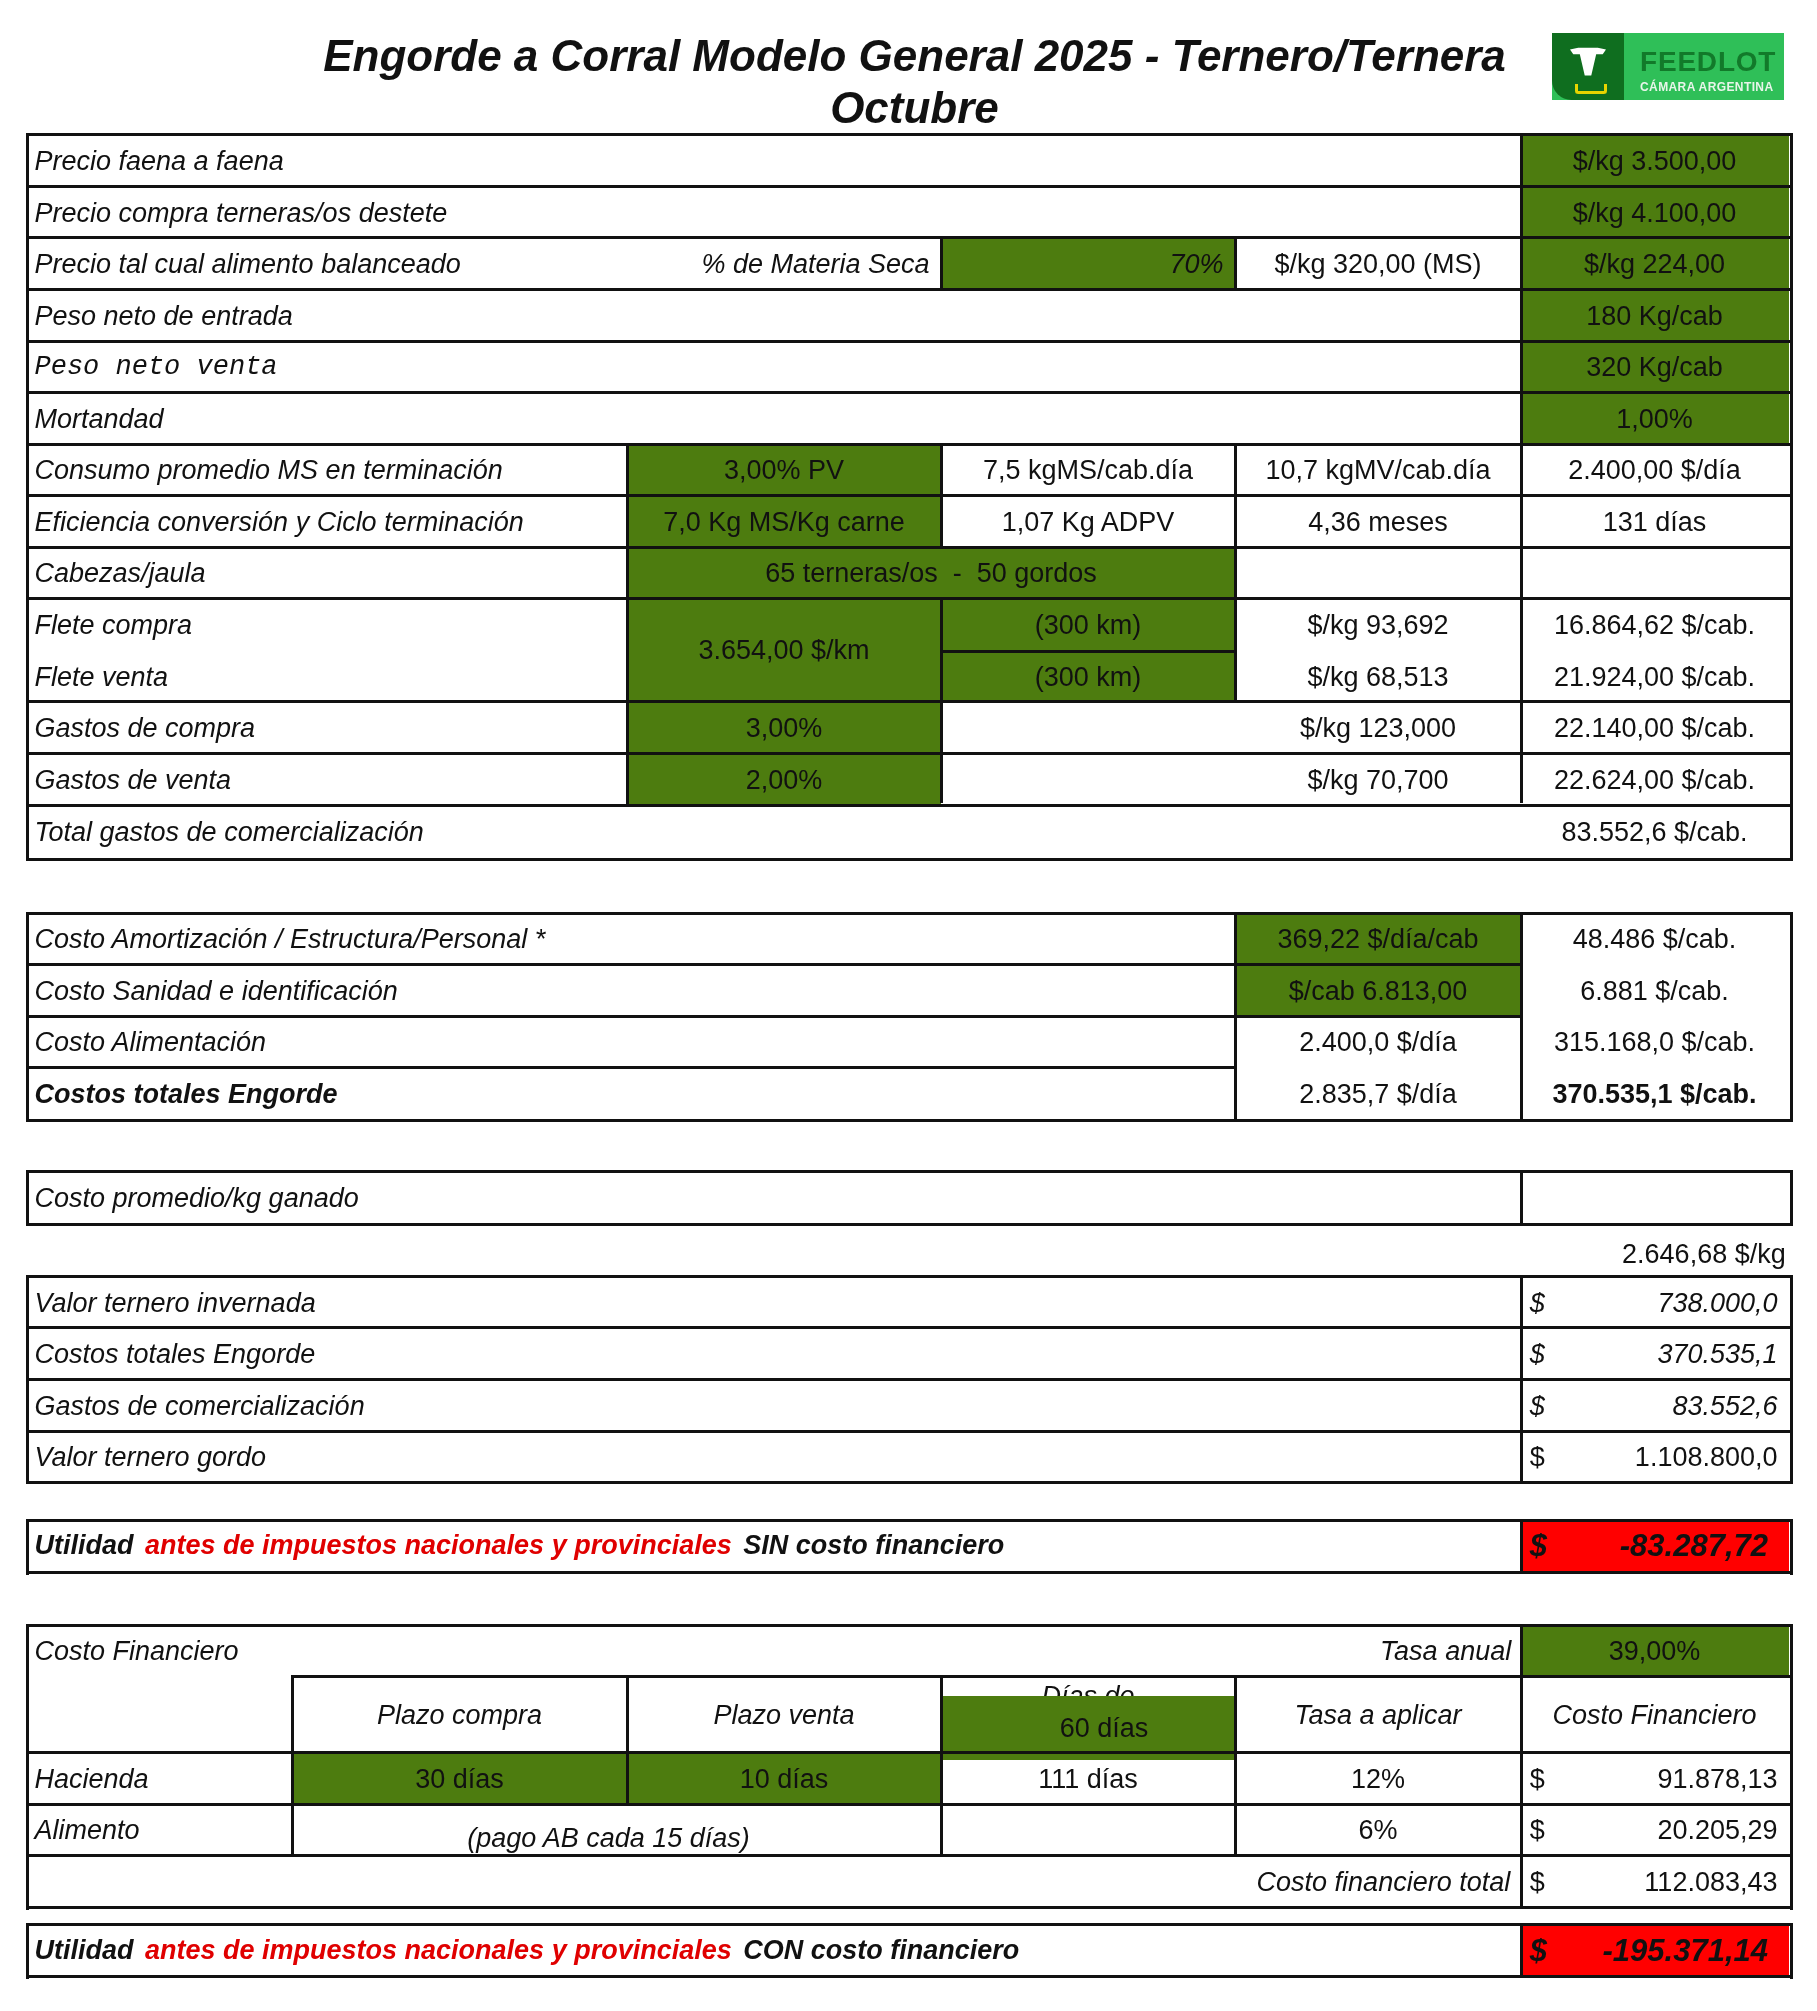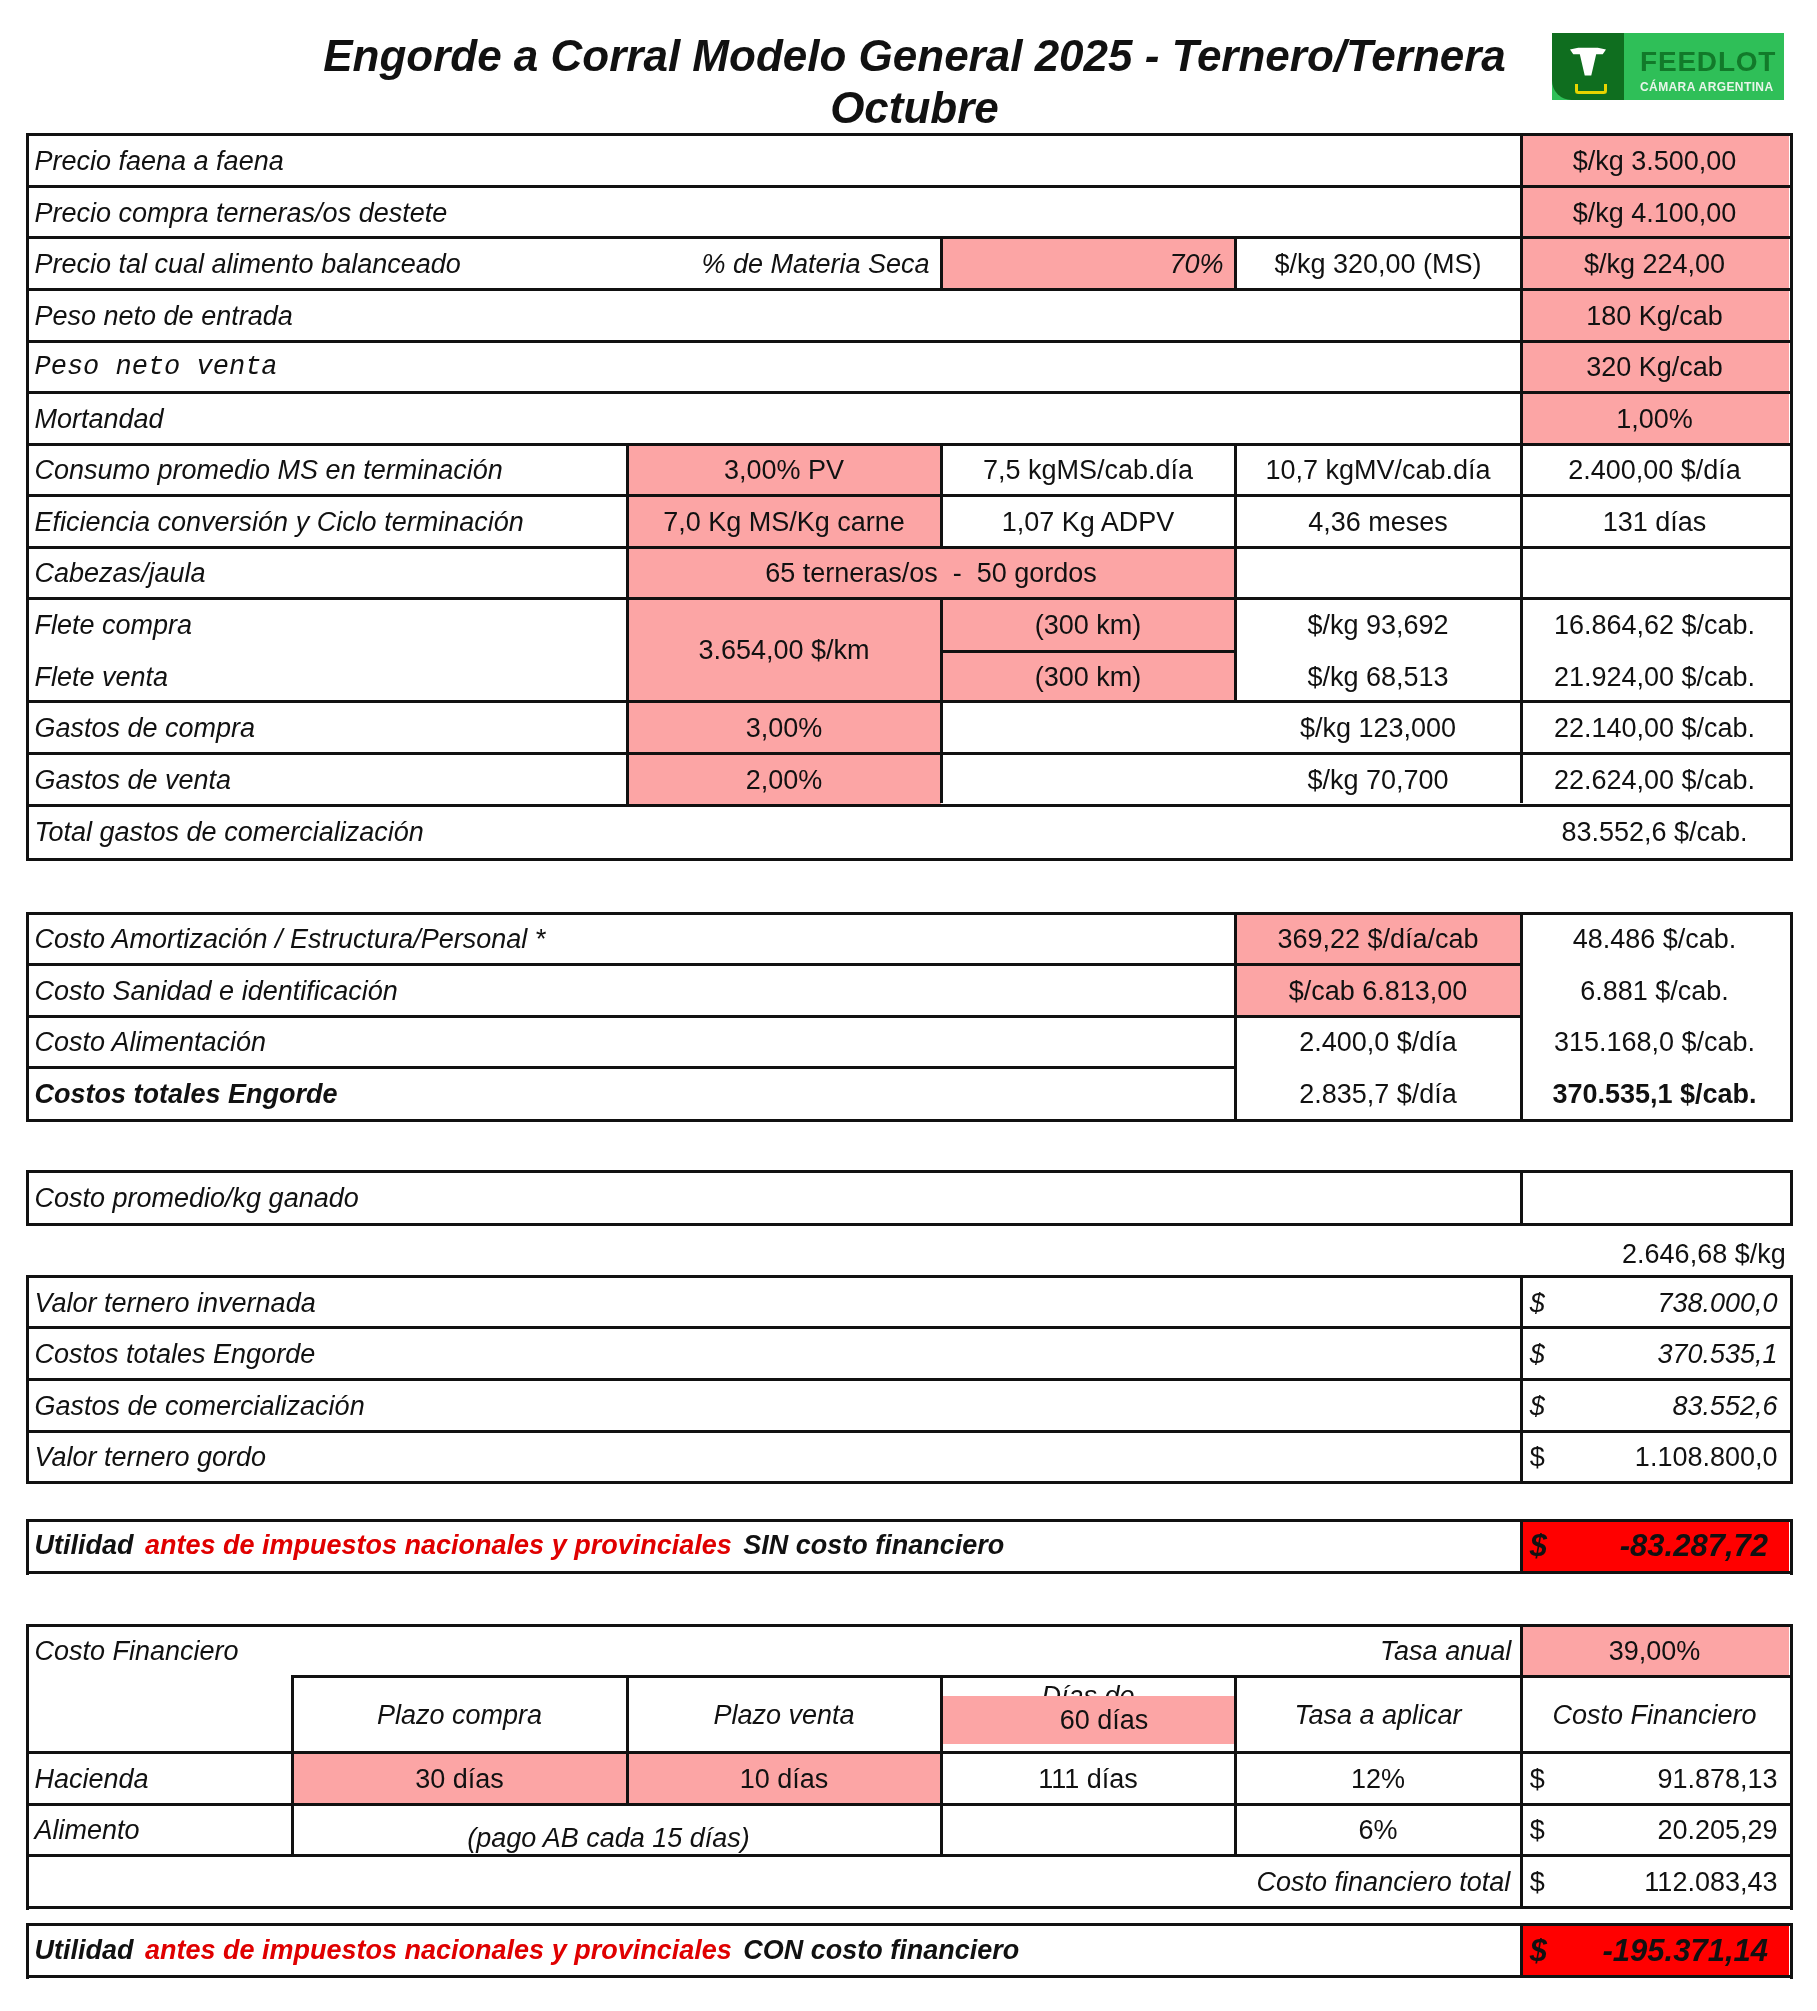--- a/index.html
+++ b/index.html
@@ -11,21 +11,21 @@
   .logo .dark { position:absolute; left:0; top:0; width:72px; height:67px; background:#0f6e1f; border-bottom-left-radius:19.6px; }
   .logo .head { position:absolute; left:18px; top:13px; width:36px; height:33px; }
   .logo .trough { position:absolute; left:23px; top:51px; width:26px; height:6.5px; border:3.3px solid #e8d400; border-top:none; border-radius:0 0 3.3px 3.3px; }
   .logo .brand { position:absolute; left:88px; top:13px; font-weight:bold; font-size:28px; color:#127a2a; letter-spacing:0.8px; }
   .logo .sub { position:absolute; left:88px; top:47px; font-weight:bold; font-size:12px; color:#e8f5ea; letter-spacing:0.4px; }
 
   .cell { position:absolute; box-sizing:border-box; display:flex; align-items:center; font-size:27px; white-space:nowrap; }
   .lbl { font-style:italic; padding-left:6.5px; }
   .c { justify-content:center; }
   .r { justify-content:flex-end; padding-right:11.5px; }
-  .y { background:#fca5a5; }
+  .y { background:#4d7c0f; }
   .red { background:#ff0000; }
   .b { font-weight:bold; }
   .it { font-style:italic; }
   .hl { position:absolute; height:3.3px; background:#111; }
   .vl { position:absolute; width:3.3px; background:#111; }
   .hlt { position:absolute; height:2.5px; background:#111; }
   .vlt { position:absolute; width:2.5px; background:#111; }
   .redtxt { color:#e00000; }
   .money { justify-content:space-between; padding:0 11.5px 0 9.8px; }
 </style>
@@ -239,21 +239,21 @@
   <div class="cell c y" style="left:627px;top:1753px;width:314px;height:52px;">10 días</div>
   <div class="cell c" style="left:941px;top:1753px;width:294px;height:52px;">111 días</div>
   <div class="cell c" style="left:1235px;top:1753px;width:286px;height:52px;">12%</div>
   <div class="cell money" style="left:1520px;top:1753px;width:269px;height:52px;">
     <span>$</span>
     <span>91.878,13</span>
   </div>
 
   <div class="cell lbl" style="left:28px;top:1804px;width:264px;height:52px;">Alimento</div>
   <div class="cell c it" style="left:284px;top:1804px;width:649px;height:47px;align-items:flex-start;padding-top:19px;">(pago AB cada 15 días)</div>
-  <div class="cell c y" style="left:941px;top:1696px;width:294px;height:48px;padding-left:32px;">60 días</div>
+  <div class="cell c y" style="left:941px;top:1696px;width:294px;height:64px;padding-left:32px;">60 días</div>
   <div class="cell c" style="left:1235px;top:1804px;width:286px;height:52px;">6%</div>
   <div class="cell money" style="left:1520px;top:1804px;width:269px;height:52px;">
     <span>$</span>
     <span>20.205,29</span>
   </div>
 
   <div class="cell r it" style="left:818px;top:1856px;width:702px;height:52px;padding-right:9.8px;">Costo financiero total</div>
   <div class="cell money" style="left:1520px;top:1856px;width:269px;height:52px;">
     <span>$</span>
     <span>112.083,43</span>

